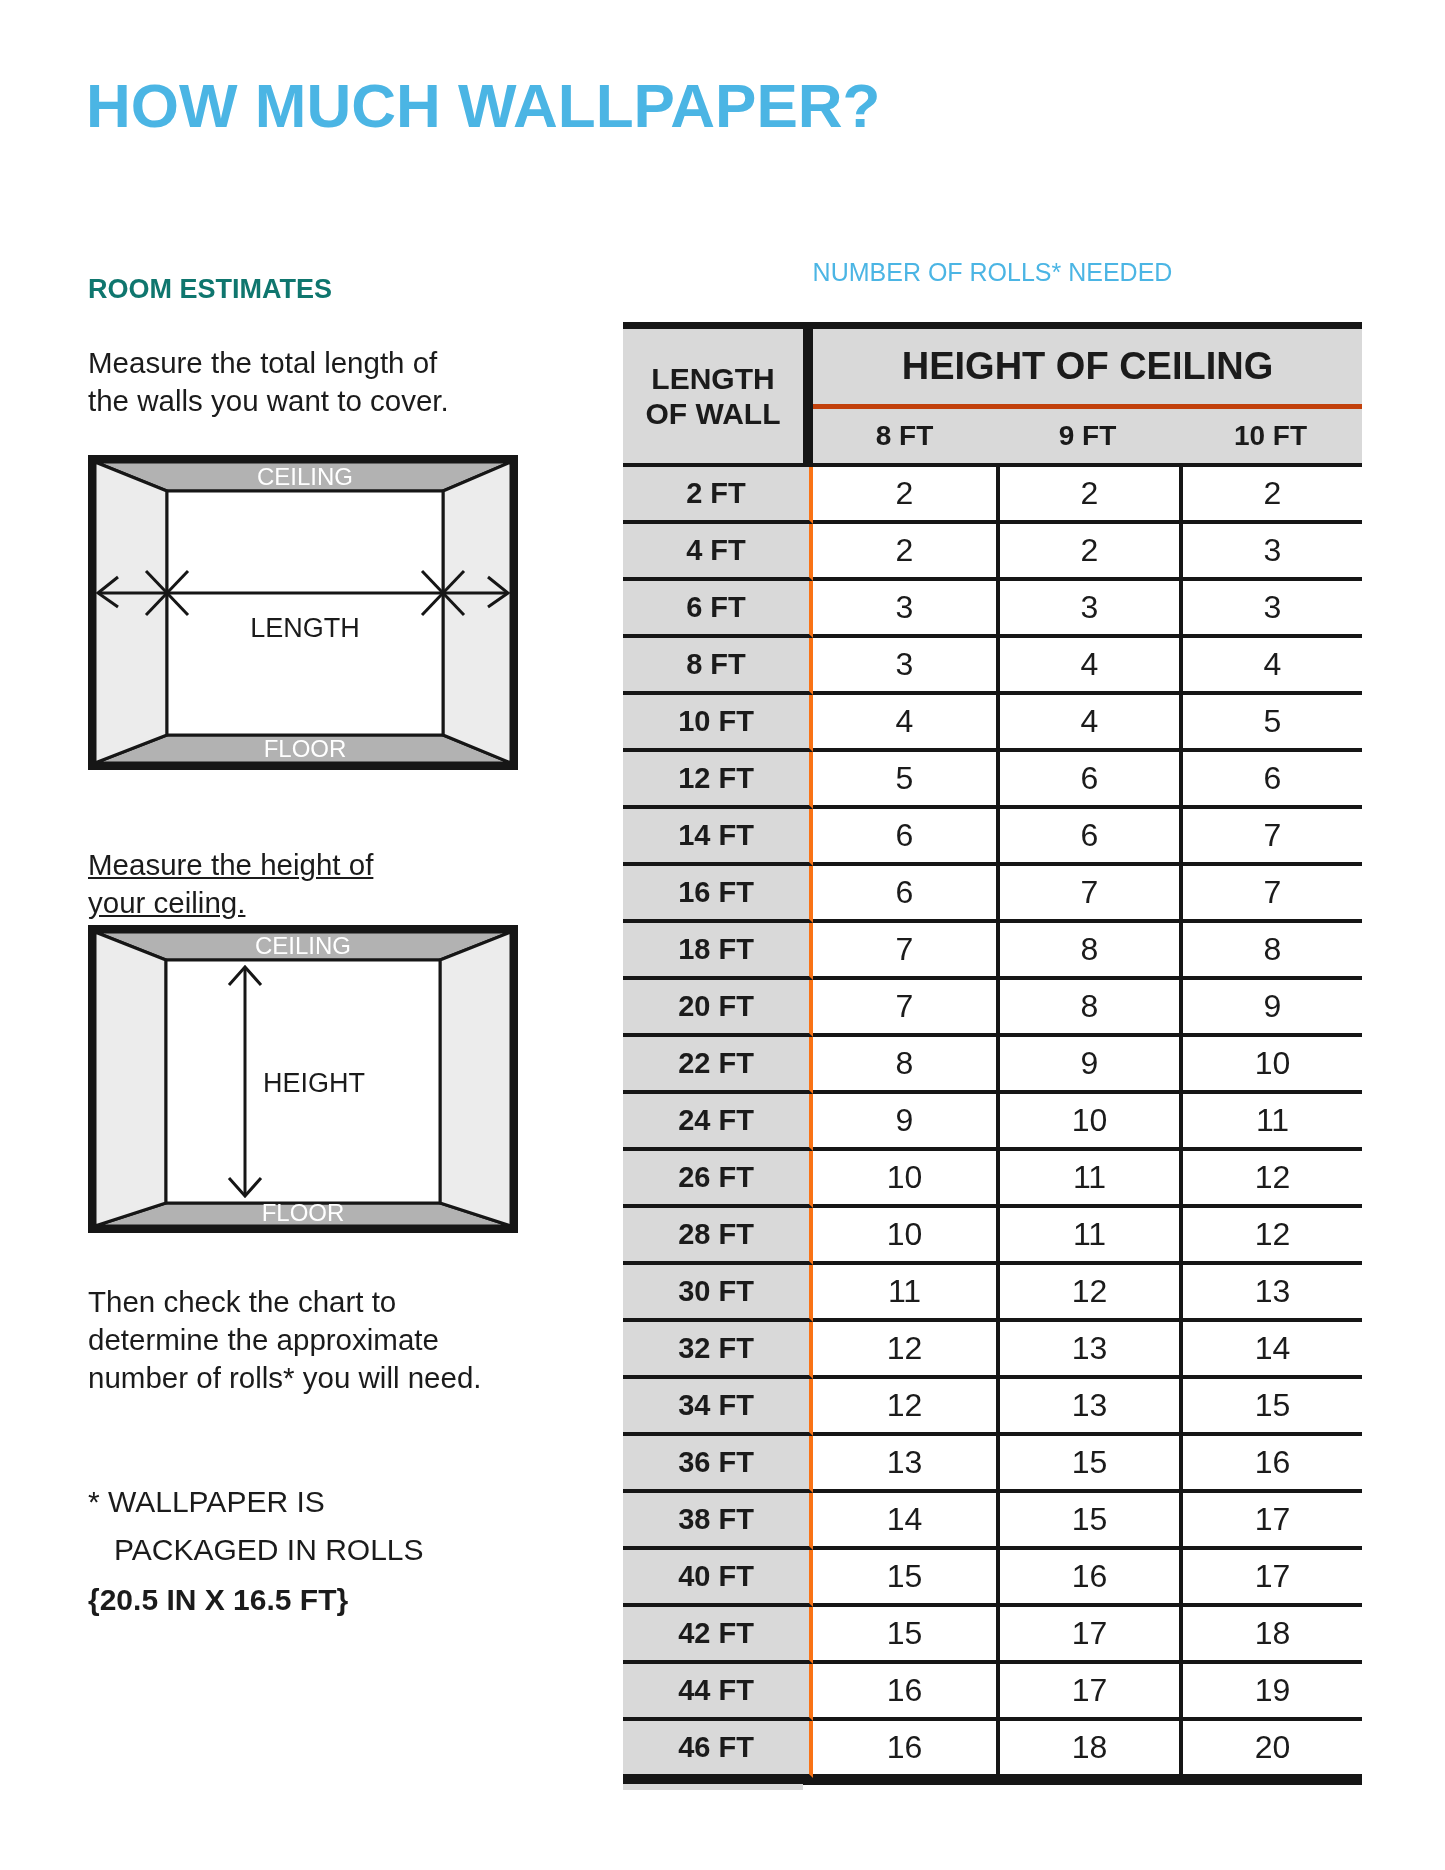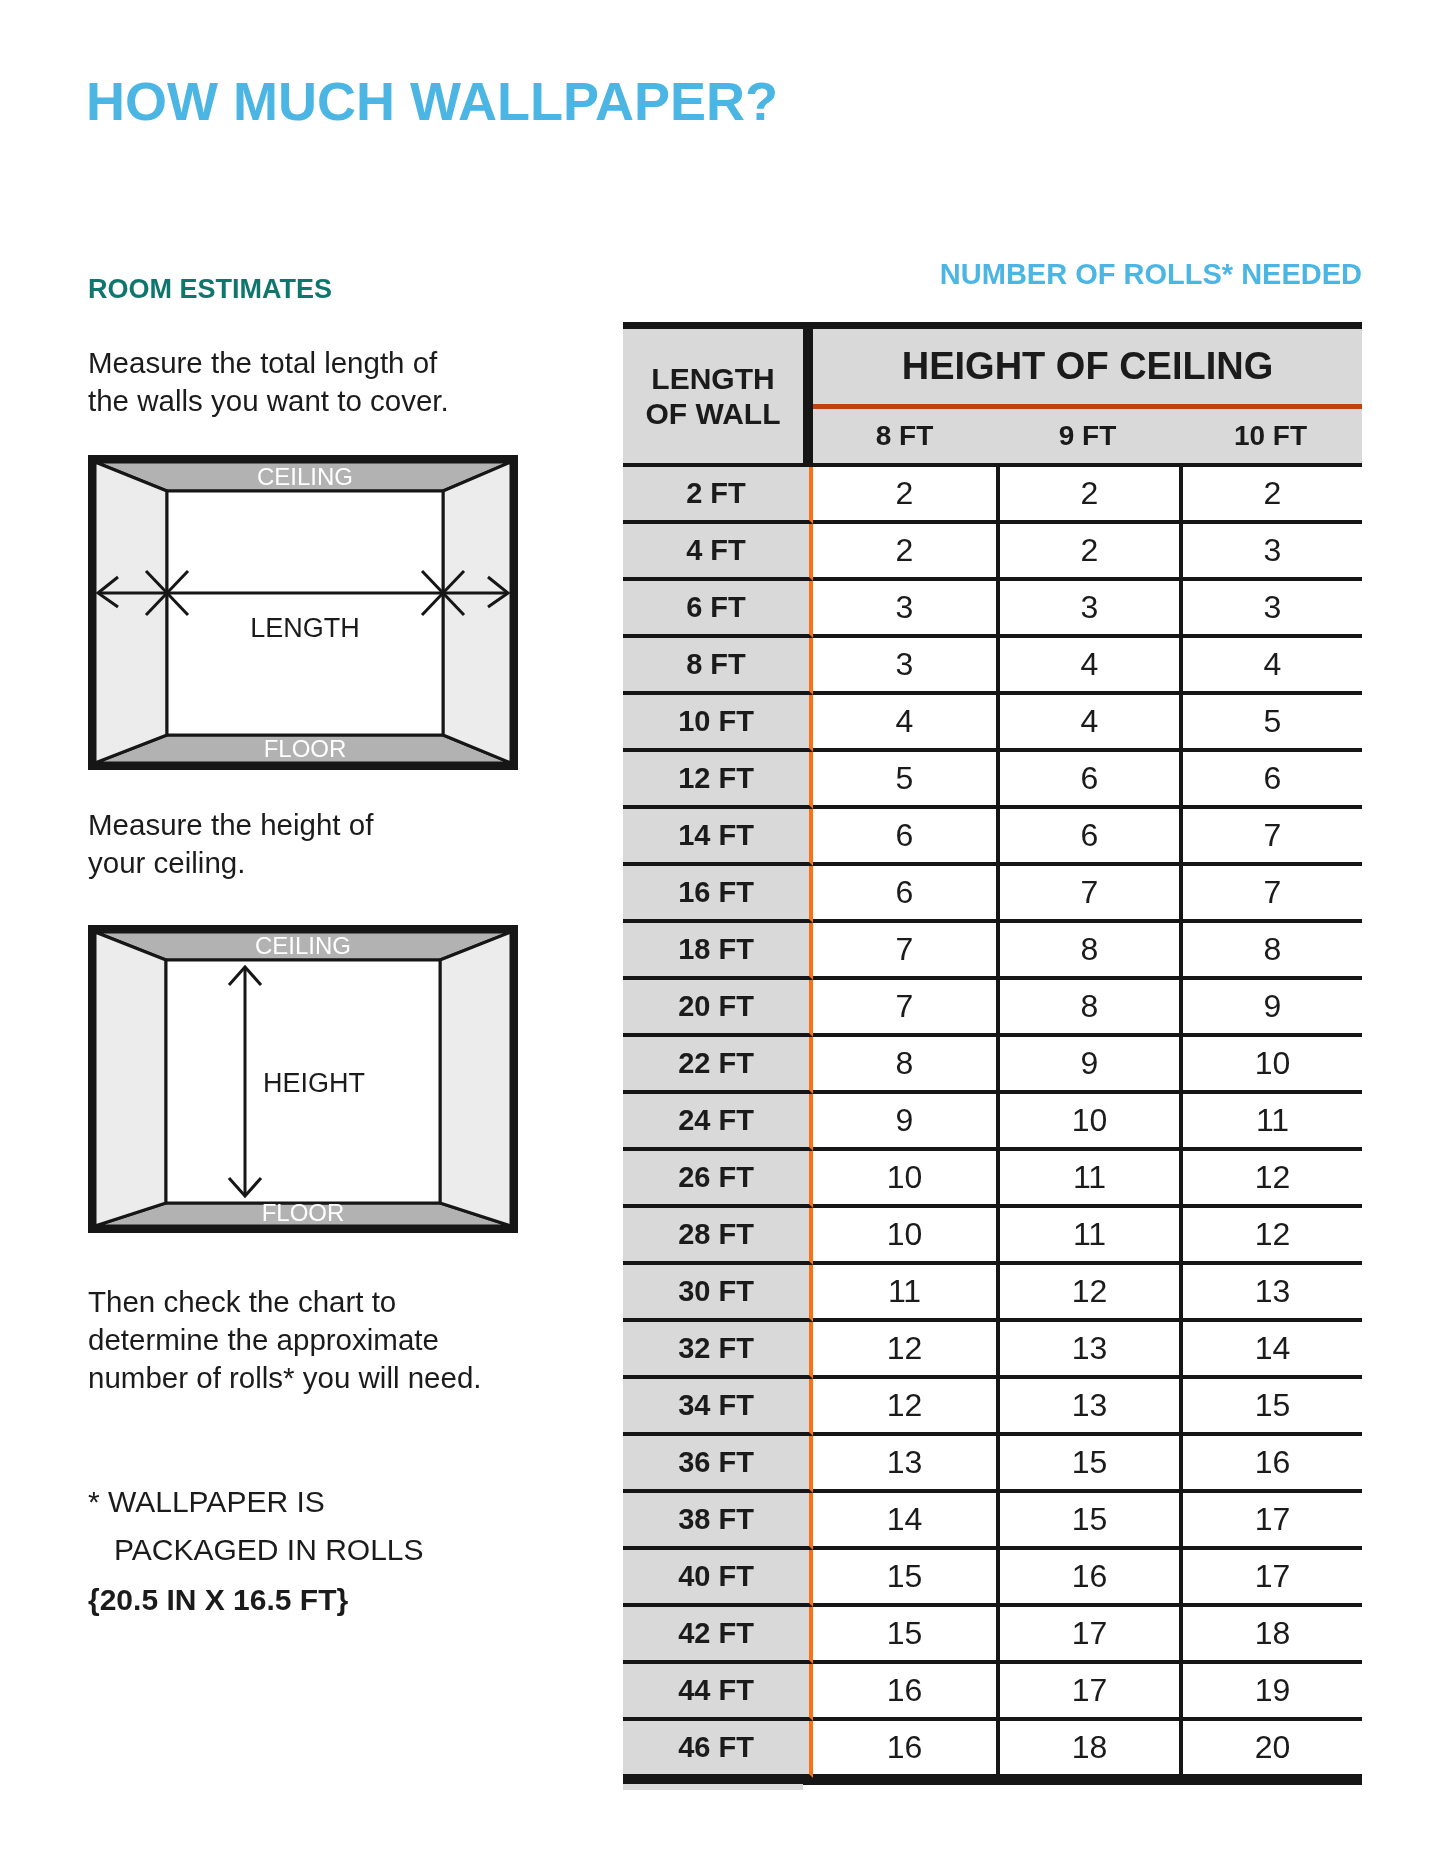--- a/index.html
+++ b/index.html
@@ -1,35 +1,35 @@
 <!DOCTYPE html>
 <html><head>
 <meta charset="utf-8">
 <style>
   html,body{margin:0;padding:0;background:#ffffff;}
   .page{position:relative;width:1445px;height:1870px;background:#ffffff;overflow:hidden;
         font-family:"Liberation Sans","DejaVu Sans",sans-serif;color:#1b1b1b;}
   .abs{position:absolute;}
 
-  .title{left:86px;top:70px;font-size:54px;font-weight:bold;color:#4bb5e4;white-space:nowrap;letter-spacing:0;}
+  .title{left:86px;top:70px;font-size:62px;font-weight:bold;color:#4bb5e4;white-space:nowrap;letter-spacing:0;}
   .sec-head{left:88px;top:274px;font-size:27px;font-weight:bold;color:#0f766e;white-space:nowrap;}
   .para{font-size:29.5px;line-height:38px;white-space:nowrap;}
   .p1{left:88px;top:330px;margin-top:14px;}
-  .p2{left:88px;top:806px;}
+  .p2{left:88px;top:846px;text-decoration:underline;}
   .p3{left:88px;top:1283px;}
   .note{left:88px;top:1478px;font-size:30px;font-weight:normal;line-height:48px;white-space:nowrap;}
   .note .indent{padding-left:26px;}
   .roll{left:88px;top:1580px;font-size:30px;font-weight:bold;line-height:40px;white-space:nowrap;}
 
   .d1{left:88px;top:455px;width:430px;height:315px;}
   .d2{left:88px;top:925px;width:430px;height:308px;}
   .svg-dark{fill:#1b1b1b;font-size:27px;}
   .svg-white{fill:#ffffff;font-size:24px;}
 
-  .tbl-head{left:623px;top:258px;width:739px;text-align:right;font-size:29px;font-weight:bold;color:#4bb5e4;white-space:nowrap;}
+  .tbl-head{left:623px;top:258px;width:739px;text-align:center;font-size:25px;font-weight:normal;color:#4bb5e4;white-space:nowrap;}
   .rolls-wrap{left:623px;top:322px;}
   table.rolls{border-collapse:separate;border-spacing:0;table-layout:fixed;width:739px;
               border-top:7px solid #161616;border-bottom:7px solid #161616;}
   table.rolls th,table.rolls td{box-sizing:border-box;padding:0;text-align:center;vertical-align:middle;color:#1b1b1b;}
   .hdr{background:#d9d9d9;}
   th.len{border-right:10px solid #161616;border-bottom:4px solid #161616;font-size:30px;line-height:35px;font-weight:bold;}
   th.span{border-bottom:5px solid #c2410c;height:80px;font-size:38px;font-weight:bold;}
   th.sub{border-bottom:4px solid #161616;height:58px;font-size:28px;font-weight:bold;}
   td.rowlabel{background:#d9d9d9;border-right:4px solid #f97316;border-bottom:4px solid #161616;
               font-weight:bold;font-size:29px;height:57px;}

